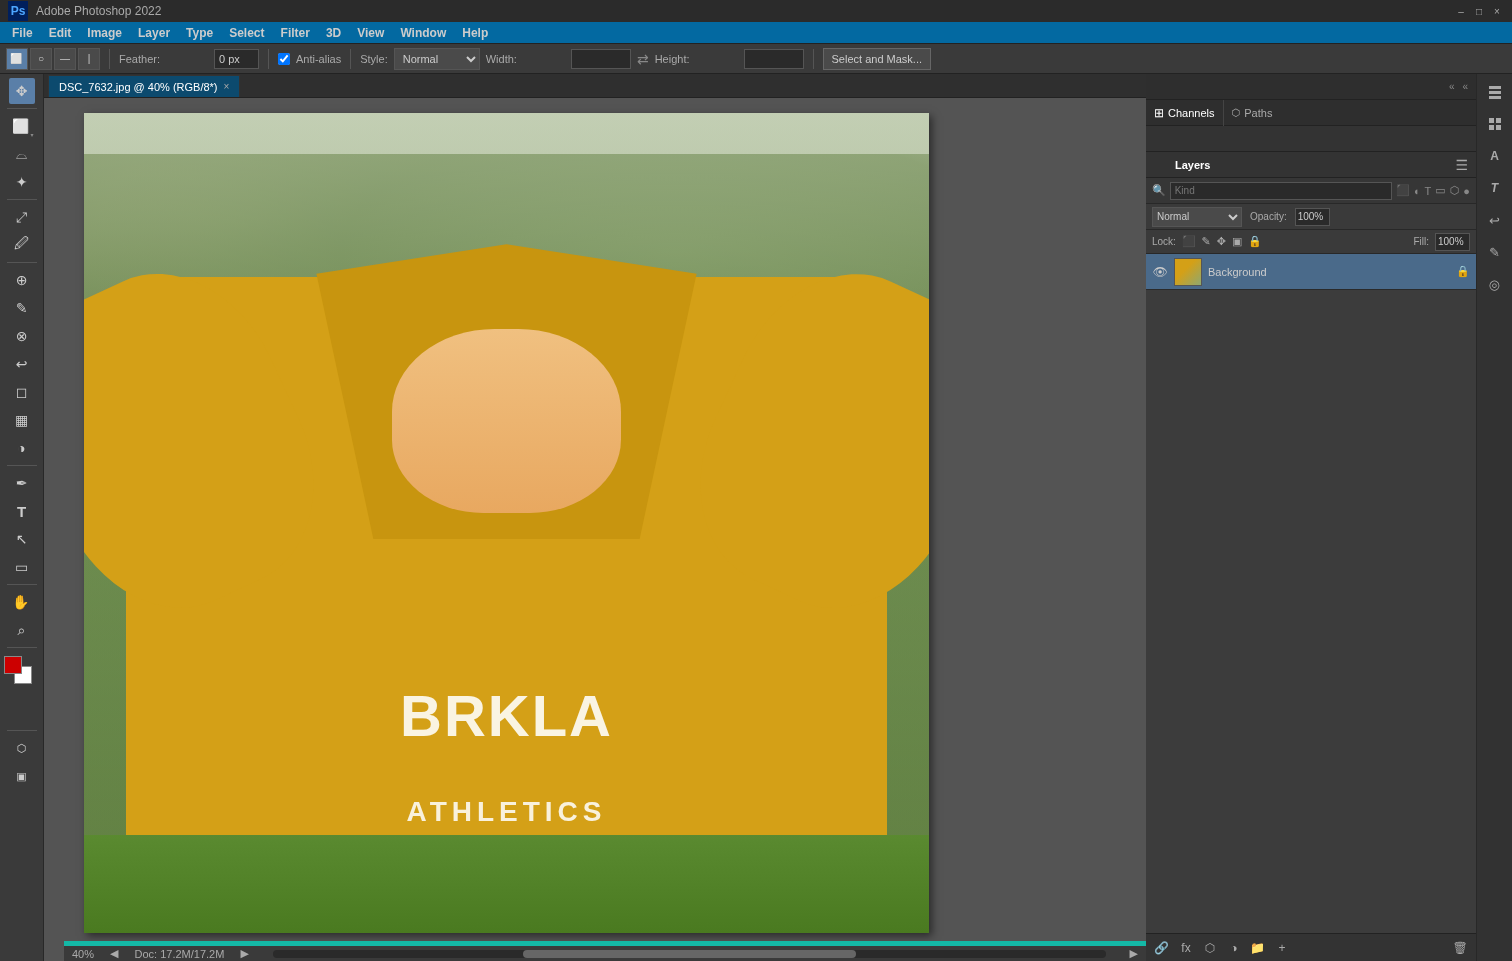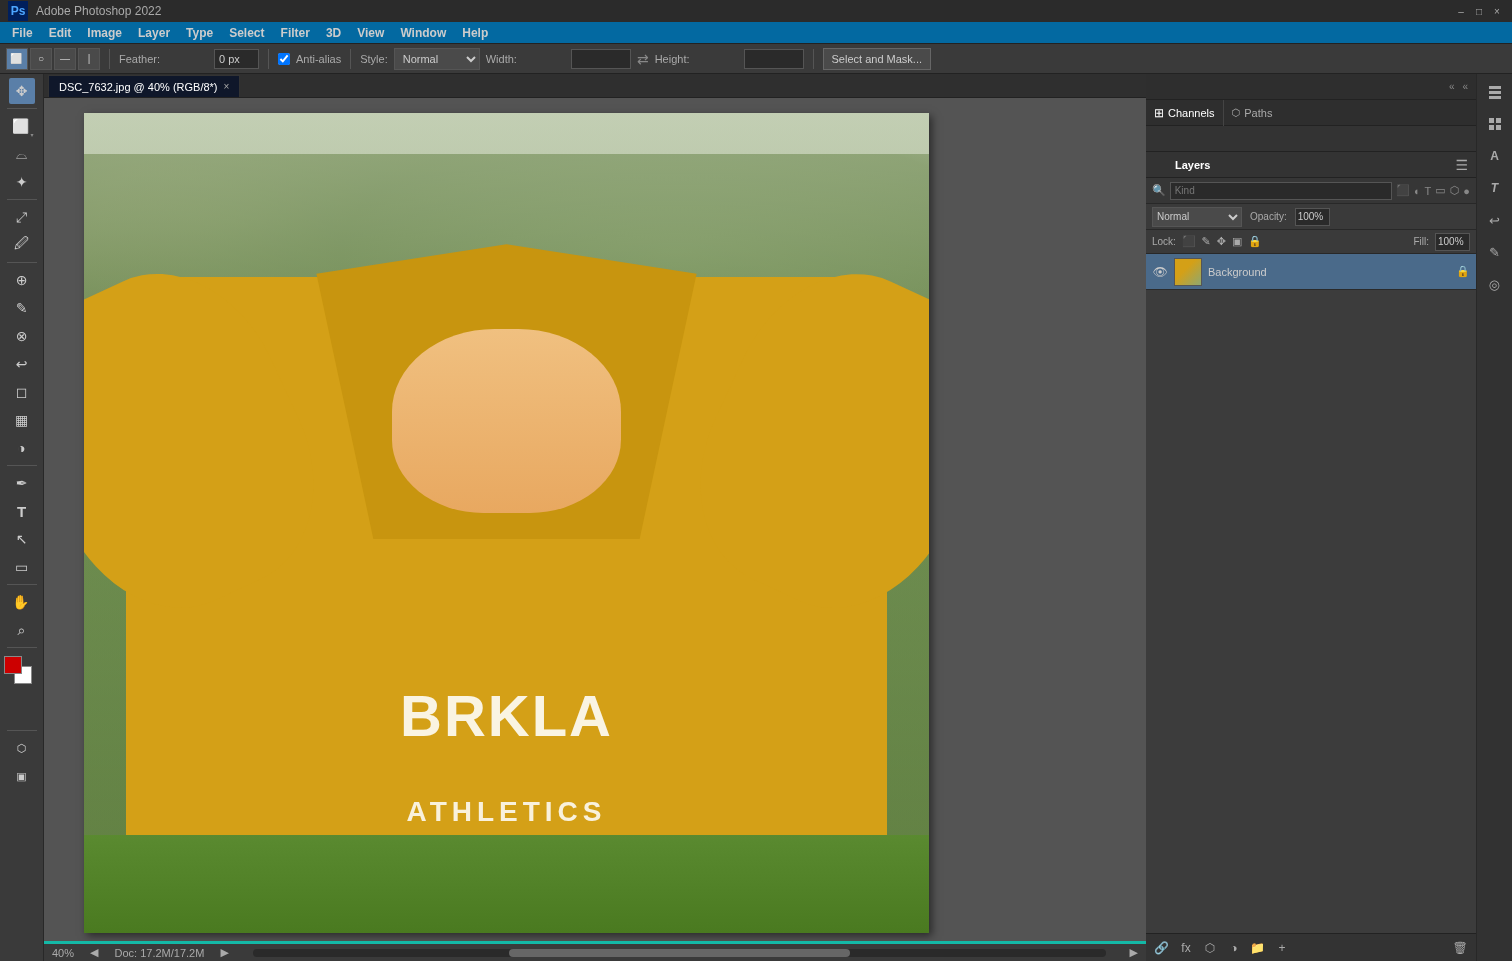--- a/index.html
+++ b/index.html
@@ -82,21 +82,21 @@
     
     #doc-tabs {
       height: 24px; background: #2f2f2f; display: flex; align-items: flex-end;
       border-bottom: 1px solid #222; padding-left: 4px;
     }
     .doc-tab {
       height: 22px; padding: 0 10px; background: #4a4a4a; border: 1px solid #333;
       border-bottom: none; color: #ccc; font-size: 11px; display: flex; align-items: center;
       cursor: pointer; gap: 6px;
     }
-    .doc-tab.active { background: #0f172a; color: #fff; justify-content: center; }
+    .doc-tab.active { background: #0c4a6e; color: #fff; justify-content: center; }
     .doc-tab-close { font-size: 10px; color: #aaa; cursor: pointer; }
 
     
     #canvas-wrap {
       flex: 1; background: #545454; overflow: hidden; position: relative;
       display: flex; flex-direction: column;
     }
     #canvas-content {
       flex: 1; position: relative; overflow: hidden;
       background: #545454;
@@ -123,23 +123,23 @@
                   radial-gradient(ellipse at 20% 20%, #6a8040 0%, #3a5a20 50%, transparent 70%);
       opacity: 0.8;
     }
     .ground-grass {
       position: absolute; bottom: 0; left: 0; right: 0; height: 12%;
       background: linear-gradient(180deg, #5a8a30 0%, #4a7a20 100%);
     }
 
     
     #statusbar {
-      height: 20px; background: #3a3a3a; border-top: 3px solid #14b8a6;
+      height: 20px; background: #3a3a3a; border-top: 5px solid #14b8a6;
       display: flex; align-items: center; padding: 0 8px; gap: 16px;
-      font-size: 11px; color: #aaa;
+      font-size: 11px; color: #aaa; margin-left: 20px;
     }
     .status-arrow { cursor: pointer; }
     .hscroll-track { flex: 1; height: 8px; background: #2a2a2a; border-radius: 4px; position: relative; }
     .hscroll-thumb { position: absolute; left: 30%; width: 40%; height: 100%; background: #666; border-radius: 4px; }
 
     
     #layers-filter {
       height: 26px; background: #363636; display: flex; align-items: center;
       padding: 0 6px; gap: 4px; border-bottom: 1px solid #282828;
     }

